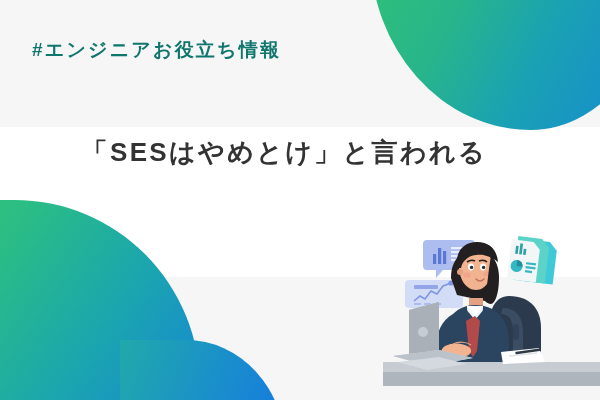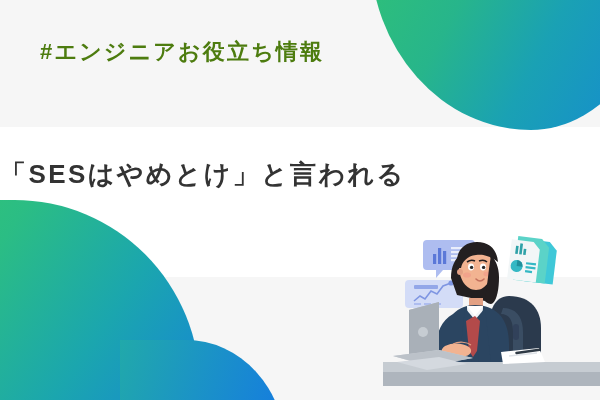--- a/index.html
+++ b/index.html
@@ -58,36 +58,36 @@
     bottom: -60px;
     width: 165px;
     height: 120px;
     background: linear-gradient(110deg, #21a9aa 0%, #1b93c6 45%, #1478e4 100%);
     border-radius: 0 60% 0 0 / 0 90% 0 0;
   }
 
   
   .hashtag {
     position: absolute;
-    left: 40px;
+    left: 32px;
     top: 37px;
-    font-size: 22px;
+    font-size: 19px;
     font-weight: 700;
     letter-spacing: 2.2px;
-    color: #4d7c0f;
+    color: #0f766e;
     white-space: nowrap;
   }
 
   
   .title-block {
     position: absolute;
     left: 0;
-    top: 156px;
+    top: 134px;
     width: 487px;
-    text-align: left;
+    text-align: right;
   }
   .title-line {
     display: block;
     font-size: 26px;
     font-weight: 700;
     line-height: 37px;
     letter-spacing: 2.4px;
     color: #333333;
     white-space: nowrap;
   }

